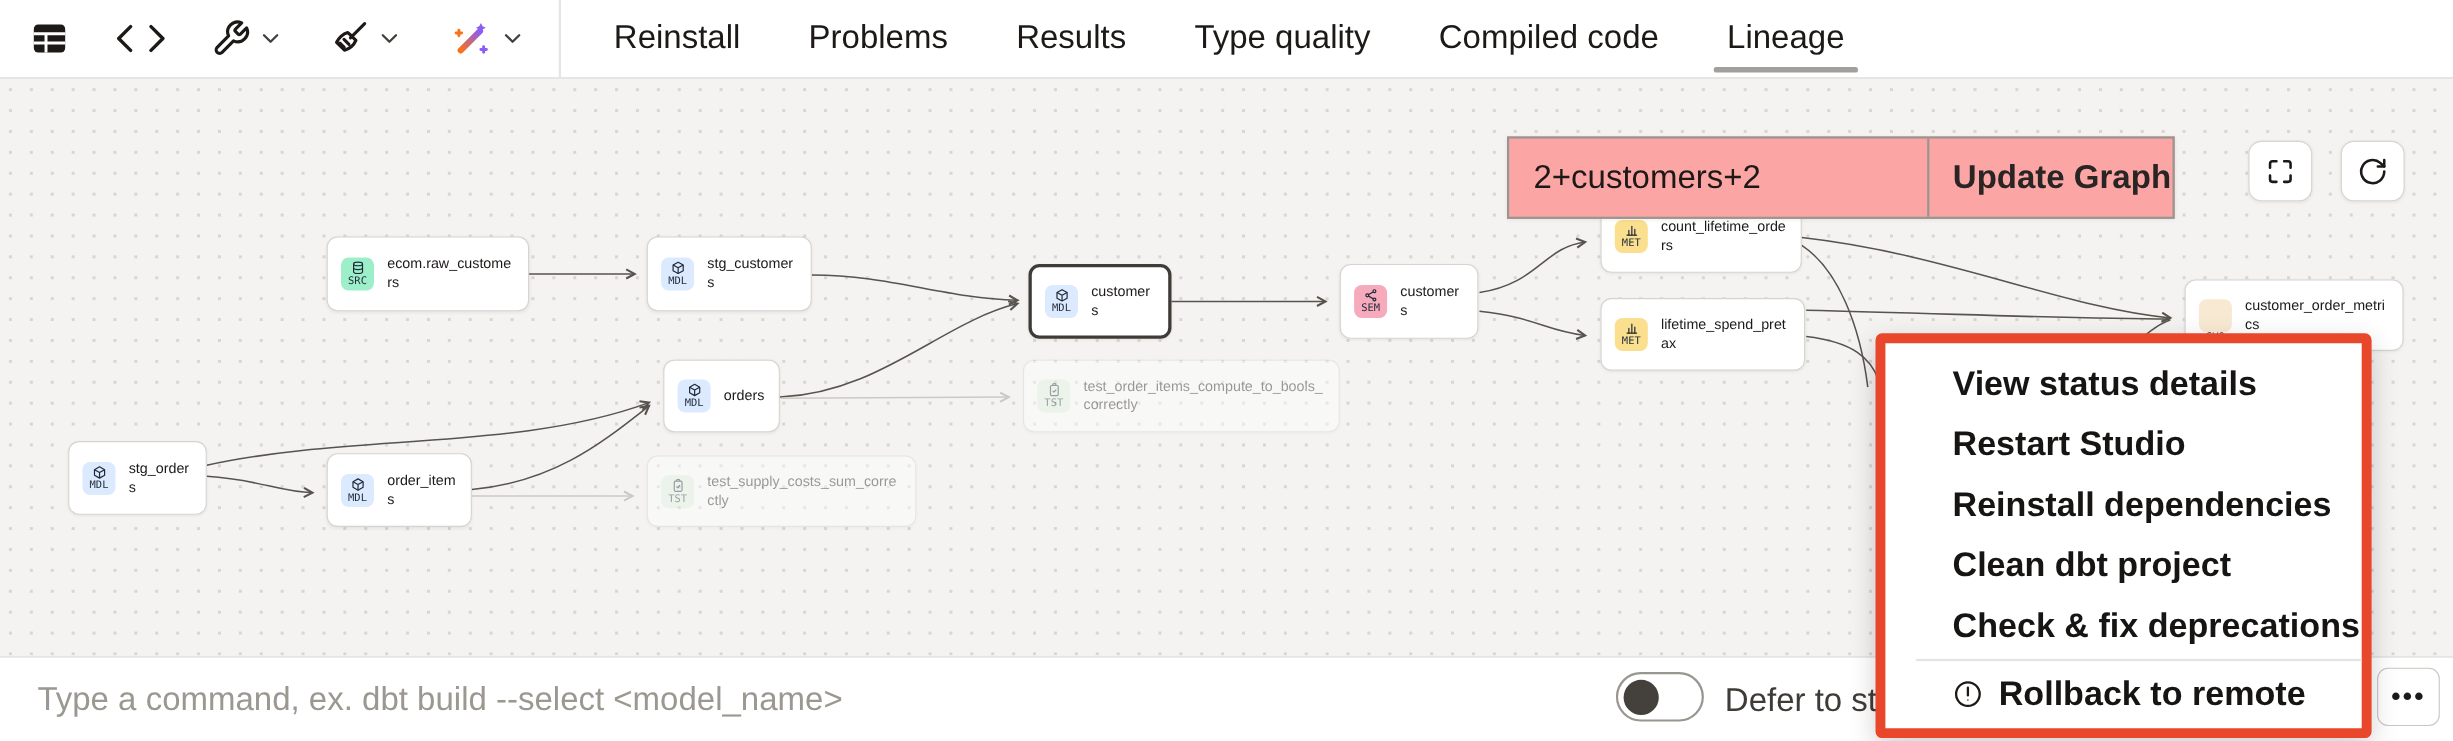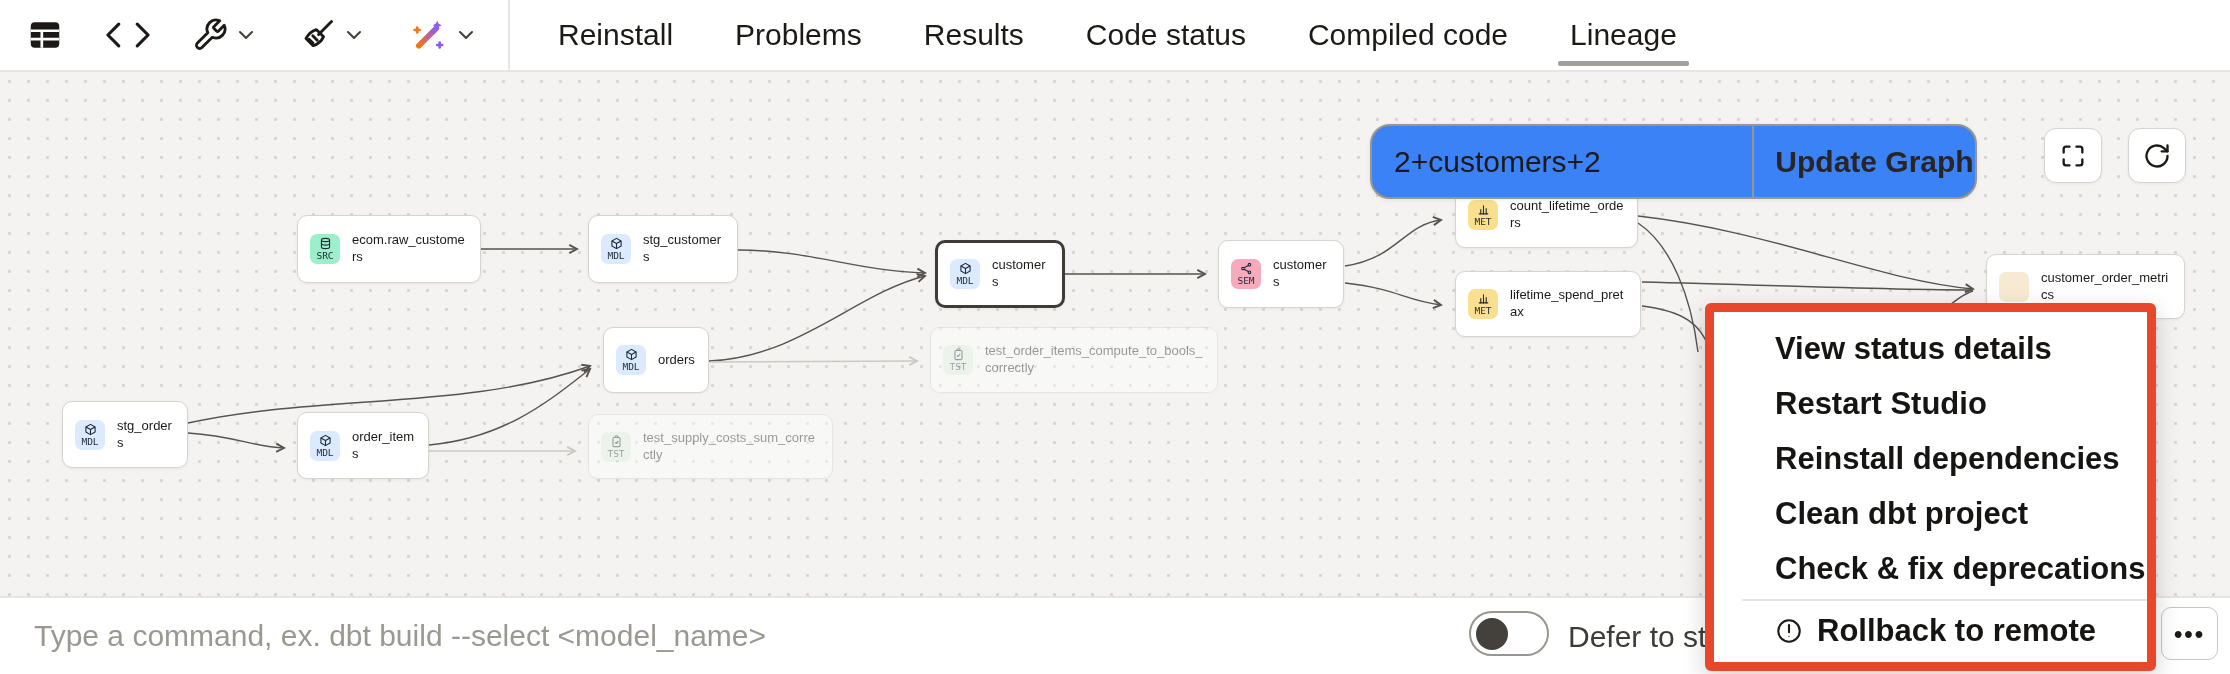--- a/index.html
+++ b/index.html
@@ -30,22 +30,22 @@
           box-shadow:0 1px 3px rgba(0,0,0,.06); cursor:pointer; }
   .node.selected { border:3px solid #3f3c38; }
   .node.faded { opacity:.42; }
   .badge { width:30px; height:30px; min-width:30px; border-radius:7px; display:flex; flex-direction:column;
            align-items:center; justify-content:center; color:#1f2937;text-align:center; }
   .badge svg { display:block; }
   .badge .btxt { font-family:"DejaVu Sans Mono", monospace; font-size:9.5px; line-height:1; margin-top:1px; }
   .nlabel { font-size:13px; color:#1c1917; line-height:1.3; word-break:break-all; }
 
   
-  .selector { position:absolute; left:1370px; top:124px; width:607px; height:75px; background:#3b82f6;
-              border:2px solid #99958f; border-radius:20px; display:flex; z-index:3;
+  .selector { position:absolute; left:1370px; top:124px; width:607px; height:75px; background:#fca5a5;
+              border:2px solid #99958f; border-radius:0; display:flex; z-index:3;
               box-shadow:0 1px 4px rgba(0,0,0,.08); }
   .selector .sel-input { width:382px; display:flex; align-items:center; padding-left:22px; font-size:30px;
                          color:#1c1917; border-right:2px solid #99958f; }
   .selector .sel-btn { flex:1; display:flex; align-items:center; justify-content:center; font-size:30px;
                        font-weight:600; color:#292524; cursor:pointer;margin-left:20px; }
   .icon-btn { position:absolute; width:58px; height:55px; background:#fff; border:1.5px solid #d7d4d0;
               border-radius:12px; display:flex; align-items:center; justify-content:center; z-index:3;
               cursor:pointer; box-shadow:0 1px 3px rgba(0,0,0,.06); color:#1c1917; }
 
   
@@ -123,21 +123,21 @@
       <svg width="24" height="24" viewBox="0 0 24 24" fill="none" stroke="#44403c" stroke-width="2.1" stroke-linecap="round" stroke-linejoin="round">
         <path d="M6 9l6 6 6-6"></path>
       </svg>
     </div>
   </div>
   <div class="v-divider"></div>
   <div class="tabs">
     <div class="tab">Reinstall</div>
     <div class="tab">Problems</div>
     <div class="tab">Results</div>
-    <div class="tab">Code status</div>
+    <div class="tab">Type quality</div>
     <div class="tab">Compiled code</div>
     <div class="tab active">Lineage</div>
   </div>
 </div>
 
 <div class="canvas"></div>
 
 <svg class="edges" viewBox="0 0 2230 674">
   <defs>
     <marker id="arr" viewBox="0 0 10 10" refX="8" refY="5" markerWidth="8.5" markerHeight="8.5" orient="auto">

